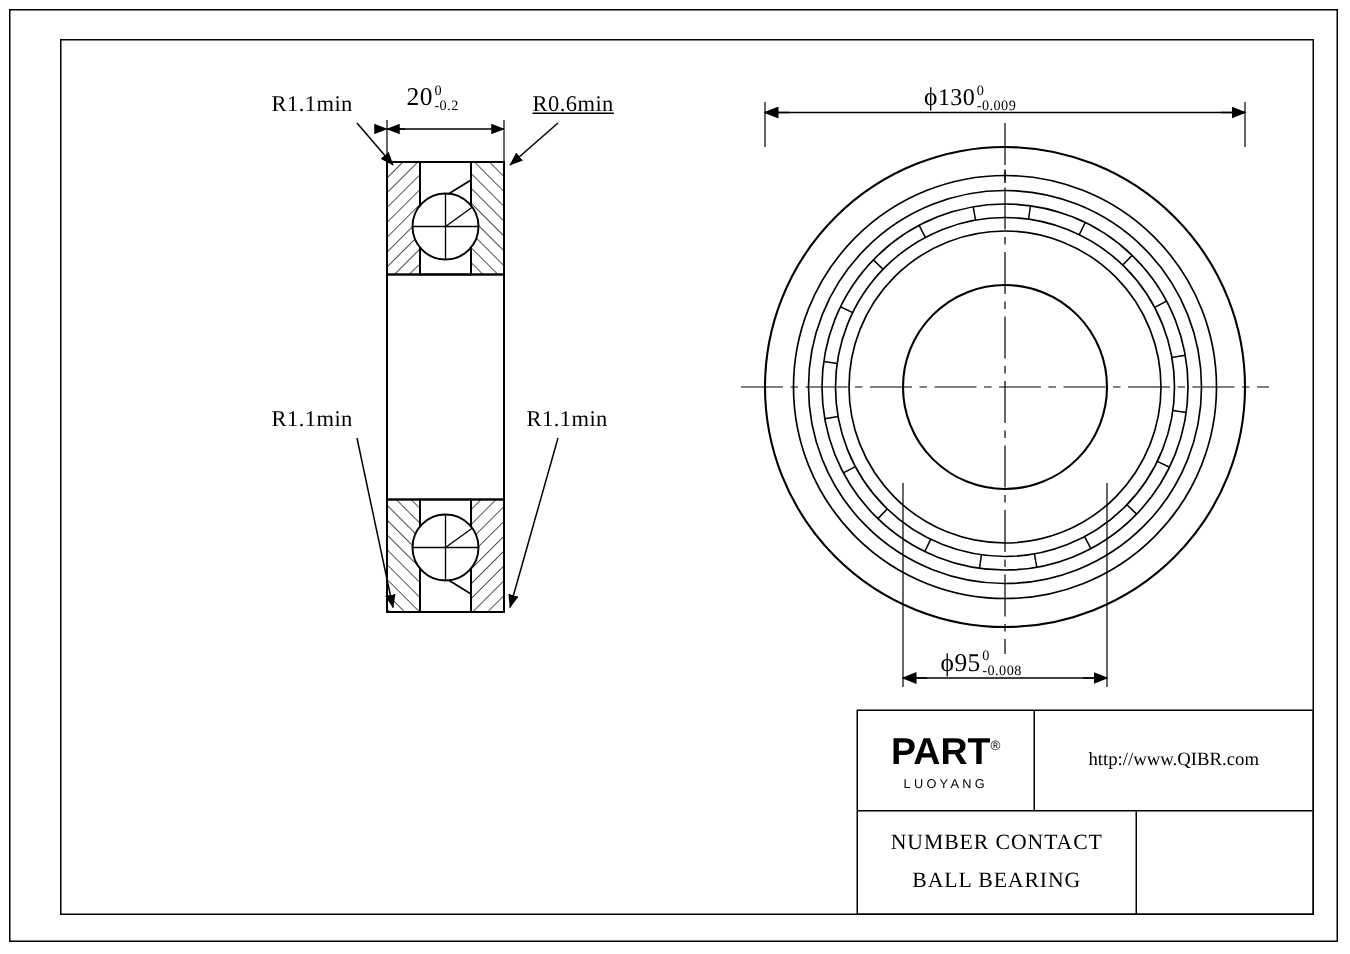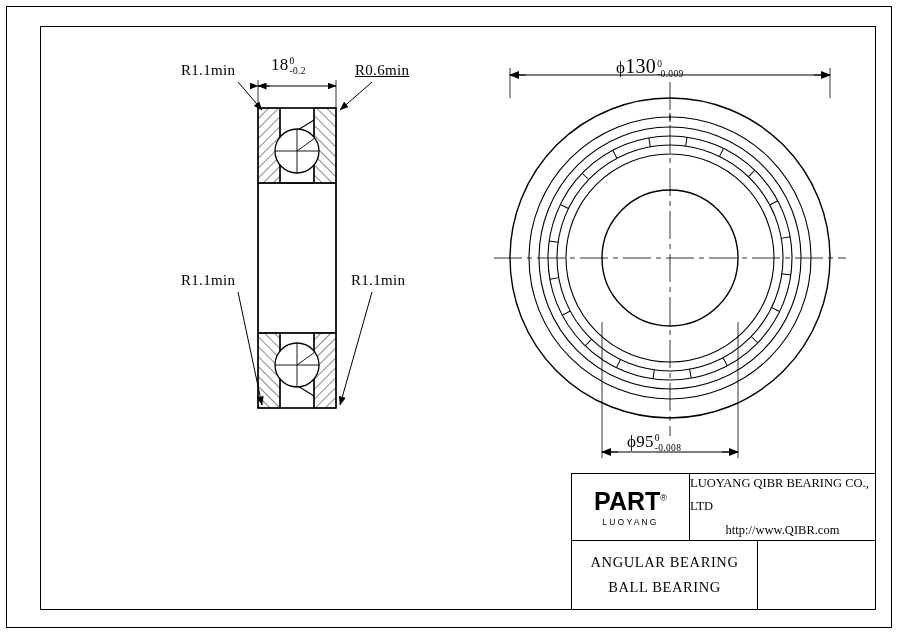--- a/index.html
+++ b/index.html
@@ -316,55 +316,54 @@
       <line x1="602" y1="322" x2="602" y2="458" stroke-width="0.8"></line>
       <line x1="738" y1="322" x2="738" y2="458" stroke-width="0.8"></line>
     </g>
   </svg>
 
   <div class="dimtext" style="left:181px; top:62px;">
     <span>R1.1min</span>
   </div>
 
   <div class="dimtext" style="left:271px; top:55px;">
-    <span style="font-size:17px;">18</span><span class="tol"><span>0</span><span>-0.2</span></span>
+    <span style="font-size:17px;">20</span><span class="tol"><span>0</span><span>-0.2</span></span>
   </div>
 
   <div class="dimtext" style="left:355px; top:62px;text-decoration:underline;">
     <span>R0.6min</span>
   </div>
 
   <div class="dimtext" style="left:181px; top:272px;">
     <span>R1.1min</span>
   </div>
 
   <div class="dimtext" style="left:351px; top:272px;">
     <span>R1.1min</span>
   </div>
 
   <div class="dimtext" style="left:616px; top:55px;">
-    <span style="font-size:17px;">ϕ</span><span style="font-size:20px;">130</span><span class="tol"><span>0</span><span>-0.009</span></span>
+    <span style="font-size:17px;">ϕ</span><span style="font-size:16px;">130</span><span class="tol"><span>0</span><span>-0.009</span></span>
   </div>
 
   <div class="dimtext" style="left:627px; top:432px;">
     <span style="font-size:17px;">ϕ</span><span style="font-size:17px;">95</span><span class="tol"><span>0</span><span>-0.008</span></span>
   </div>
 
   <div class="tb">
     <div class="tb-top">
       <div class="tb-logo">
         <div class="logo-main"><span>PART</span><span class="logo-reg">®</span></div>
         <div class="logo-sub">LUOYANG</div>
       </div>
       <div class="tb-company">
-        <div>LUOYANG QIBR BEARING CO., LTD</div>
         <div>http://www.QIBR.com</div>
       </div>
     </div>
     <div class="tb-bottom">
       <div class="tb-desc">
-        <div>ANGULAR BEARING</div>
+        <div>NUMBER CONTACT</div>
         <div>BALL BEARING</div>
       </div>
     </div>
   </div>
 
 </div>
 
 </body></html>

